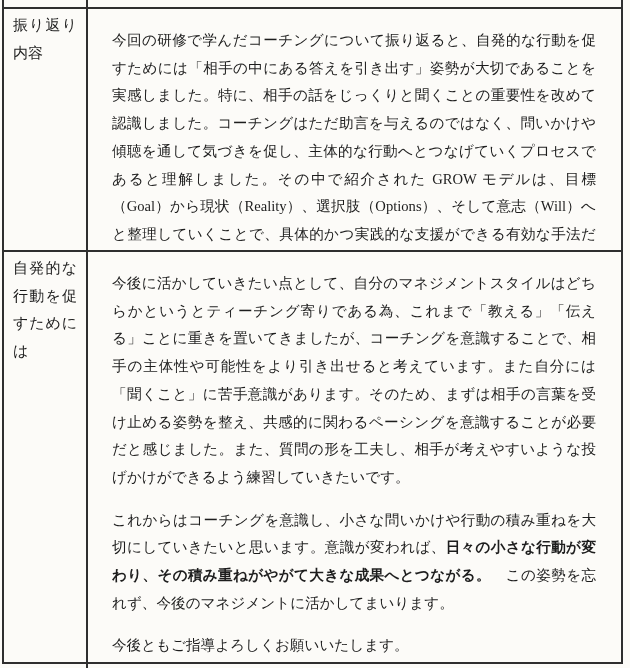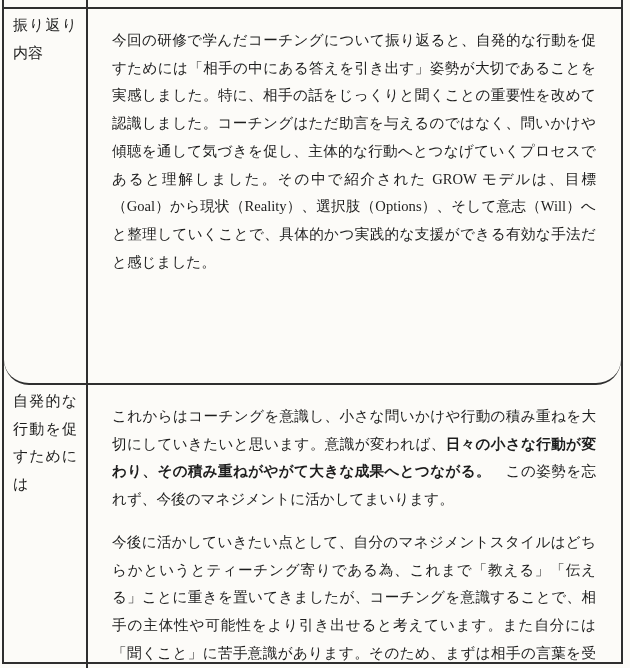--- a/index.html
+++ b/index.html
@@ -24,21 +24,21 @@
     border-left:2px solid var(--bc);
     border-right:2px solid var(--bc);
     border-bottom:2px solid var(--bc);
   }
   
   .stub-row{height:7px;border-bottom:2px solid var(--bc);display:flex;flex:none;}
   .stub-label{width:82px;border-right:2px solid var(--bc);}
   .stub-content{flex:1;}
   .tbody{flex:1;display:flex;flex-direction:column;min-height:0;}
   .row{display:flex;box-sizing:border-box;}
-  .row:nth-child(1){height:376px;border-bottom:2px solid var(--bc);flex:none;border-radius:25px;}
+  .row:nth-child(1){height:243px;border-bottom:2px solid var(--bc);flex:none;}
   .row:nth-child(2){flex:1;}
   .label-cell{
     width:84px;flex:none;box-sizing:border-box;
     border-right:2px solid var(--bc);
     padding:3px 9px 0 9px;
   }
   .label-text{
     font-size:15px;line-height:27.7px;
     text-align:justify;text-justify:inter-character;
     word-break:break-all;
@@ -72,20 +72,20 @@
     <div class="content-cell">
             <div class="para"><span class="">今回の研修で学んだコーチングについて振り返ると、自発的な行動を促すためには「相手の中にある答えを引き出す」姿勢が大切であることを実感しました。特に、相手の話をじっくりと聞くことの重要性を改めて認識しました。コーチングはただ助言を与えるのではなく、問いかけや傾聴を通して気づきを促し、主体的な行動へとつなげていくプロセスであると理解しました。その中で紹介された GROW モデルは、目標（Goal）から現状（Reality）、選択肢（Options）、そして意志（Will）へと整理していくことで、具体的かつ実践的な支援ができる有効な手法だと感じました。</span></div>
           </div>
   </div>
 
   <div class="row">
     <div class="label-cell">
       <div class="label-text">自発的な行動を促すためには</div>
     </div>
     <div class="content-cell">
+            <div class="para"><span class="">今後に活かしていきたい点として、自分のマネジメントスタイルはどちらかというとティーチング寄りである為、これまで「教える」「伝える」ことに重きを置いてきましたが、コーチングを意識することで、相手の主体性や可能性をより引き出せると考えています。また自分には「聞くこと」に苦手意識があります。そのため、まずは相手の言葉を受け止める姿勢を整え、共感的に関わるペーシングを意識することが必要だと感じました。また、質問の形を工夫し、相手が考えやすいような投げかけができるよう練習していきたいです。</span></div>
             <div class="para"><span class="">これからはコーチングを意識し、小さな問いかけや行動の積み重ねを大切にしていきたいと思います。意識が変われば、</span><span class="bold">日々の小さな行動が変わり、その積み重ねがやがて大きな成果へとつながる。</span><span class="">　この姿勢を忘れず、今後のマネジメントに活かしてまいります。</span></div>
-            <div class="para"><span class="">今後に活かしていきたい点として、自分のマネジメントスタイルはどちらかというとティーチング寄りである為、これまで「教える」「伝える」ことに重きを置いてきましたが、コーチングを意識することで、相手の主体性や可能性をより引き出せると考えています。また自分には「聞くこと」に苦手意識があります。そのため、まずは相手の言葉を受け止める姿勢を整え、共感的に関わるペーシングを意識することが必要だと感じました。また、質問の形を工夫し、相手が考えやすいような投げかけができるよう練習していきたいです。</span></div>
             <div class="para"><span class="">今後ともご指導よろしくお願いいたします。</span></div>
           </div>
   </div>
 </div>
   </div>
 </div>
 
 </body></html>

